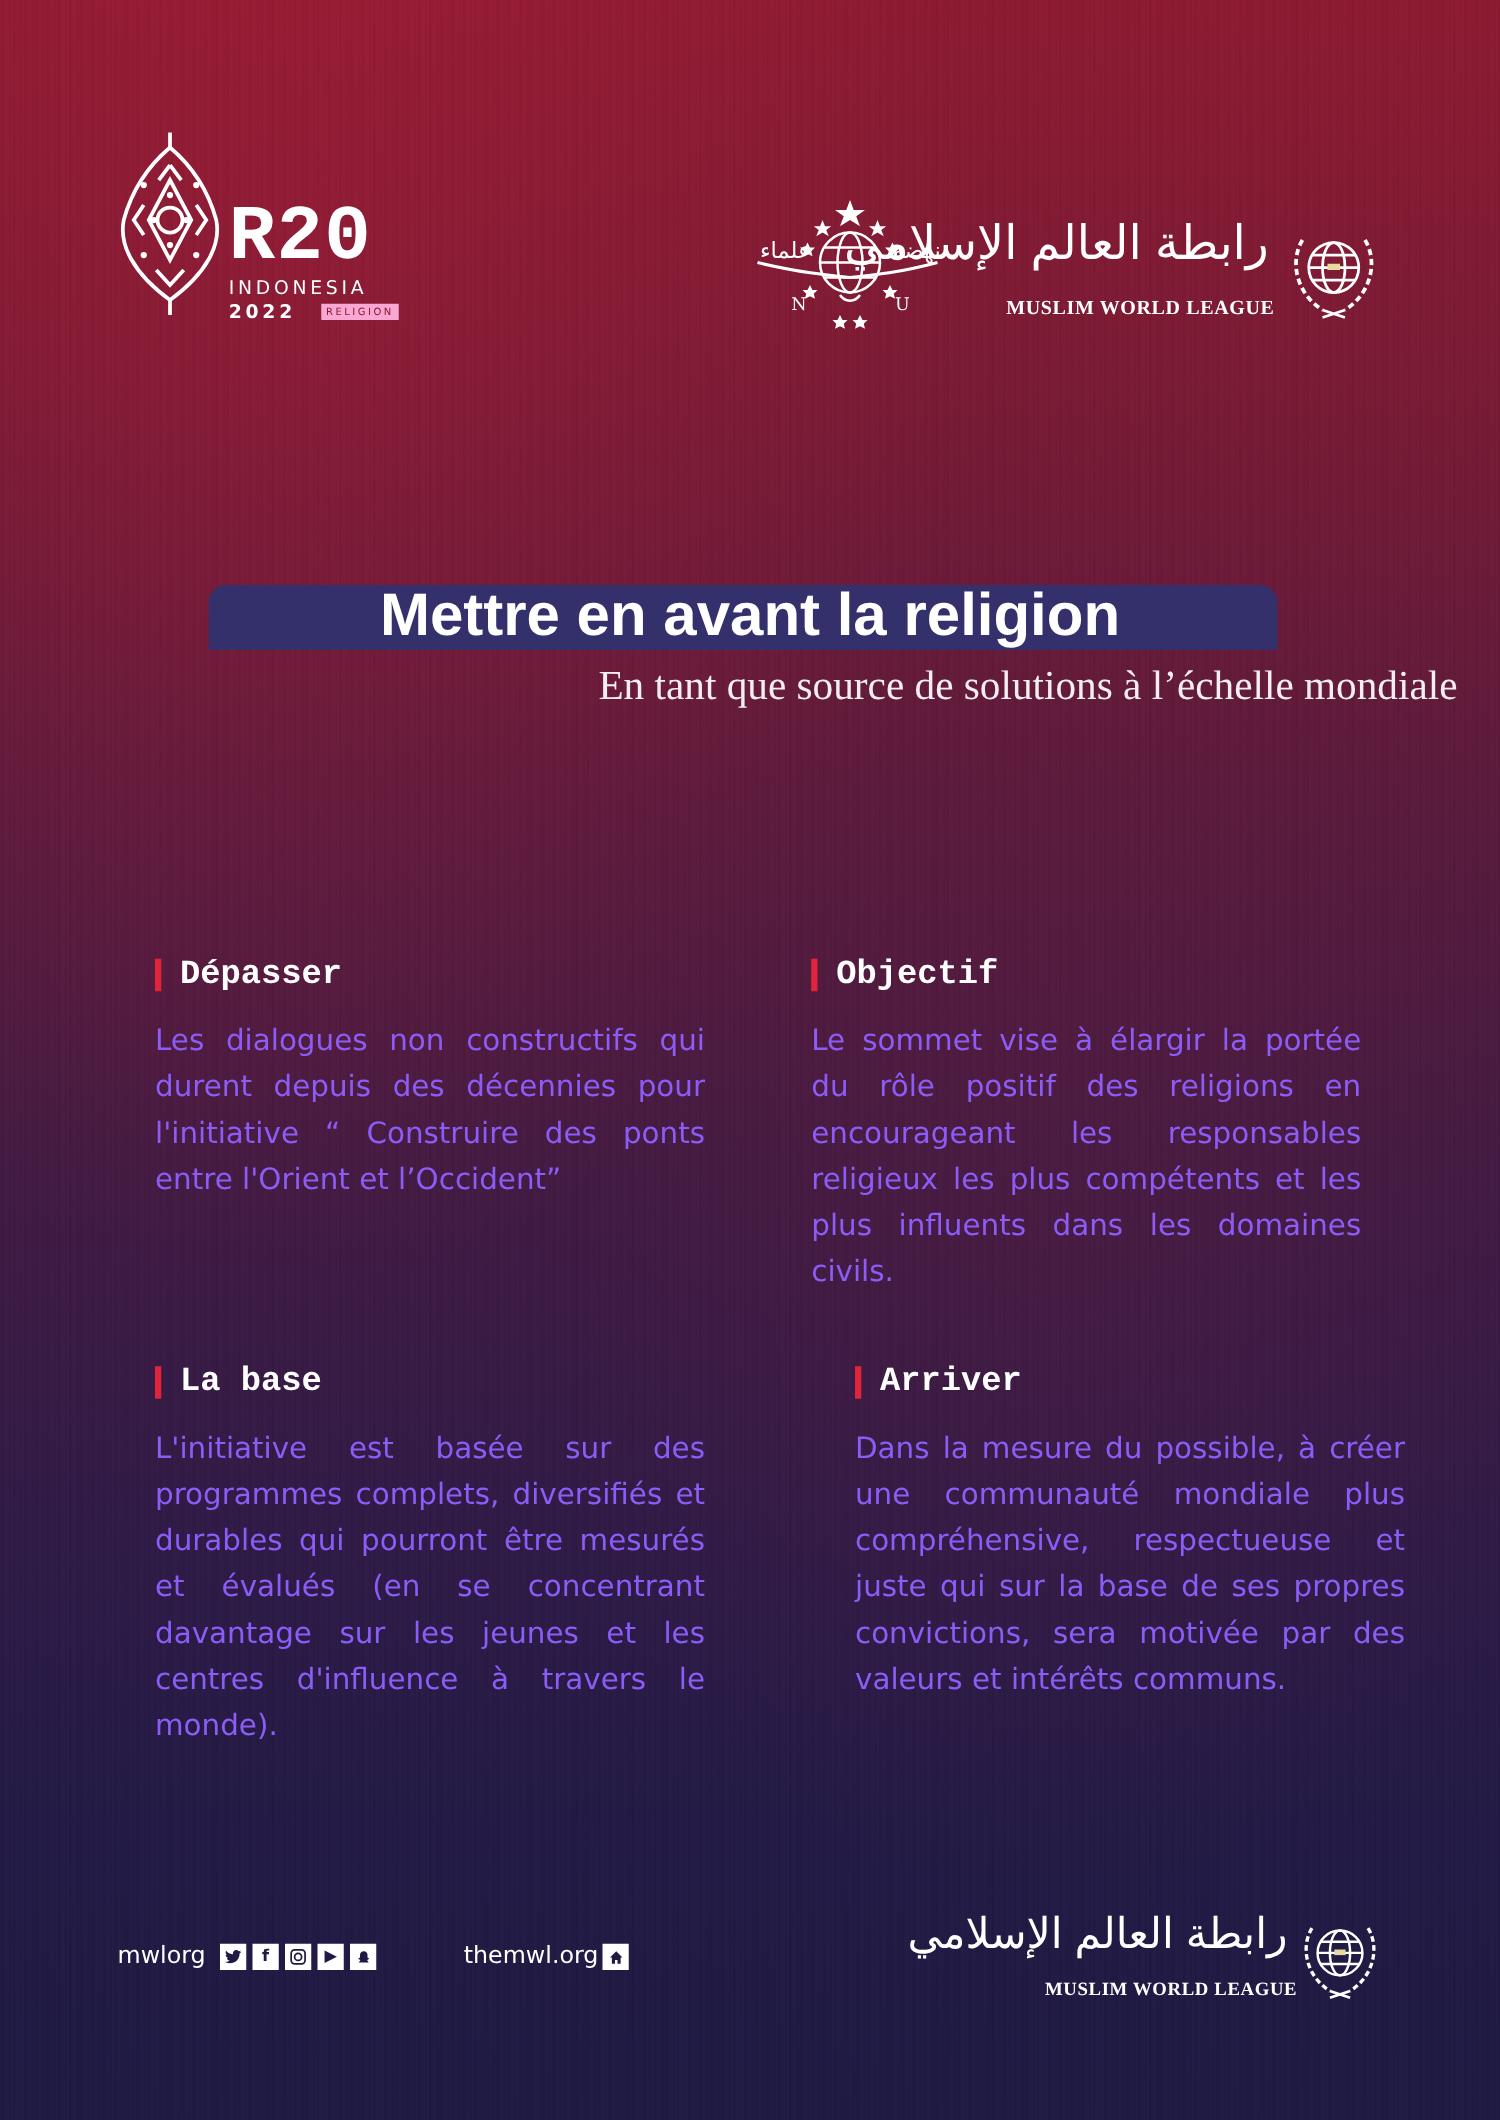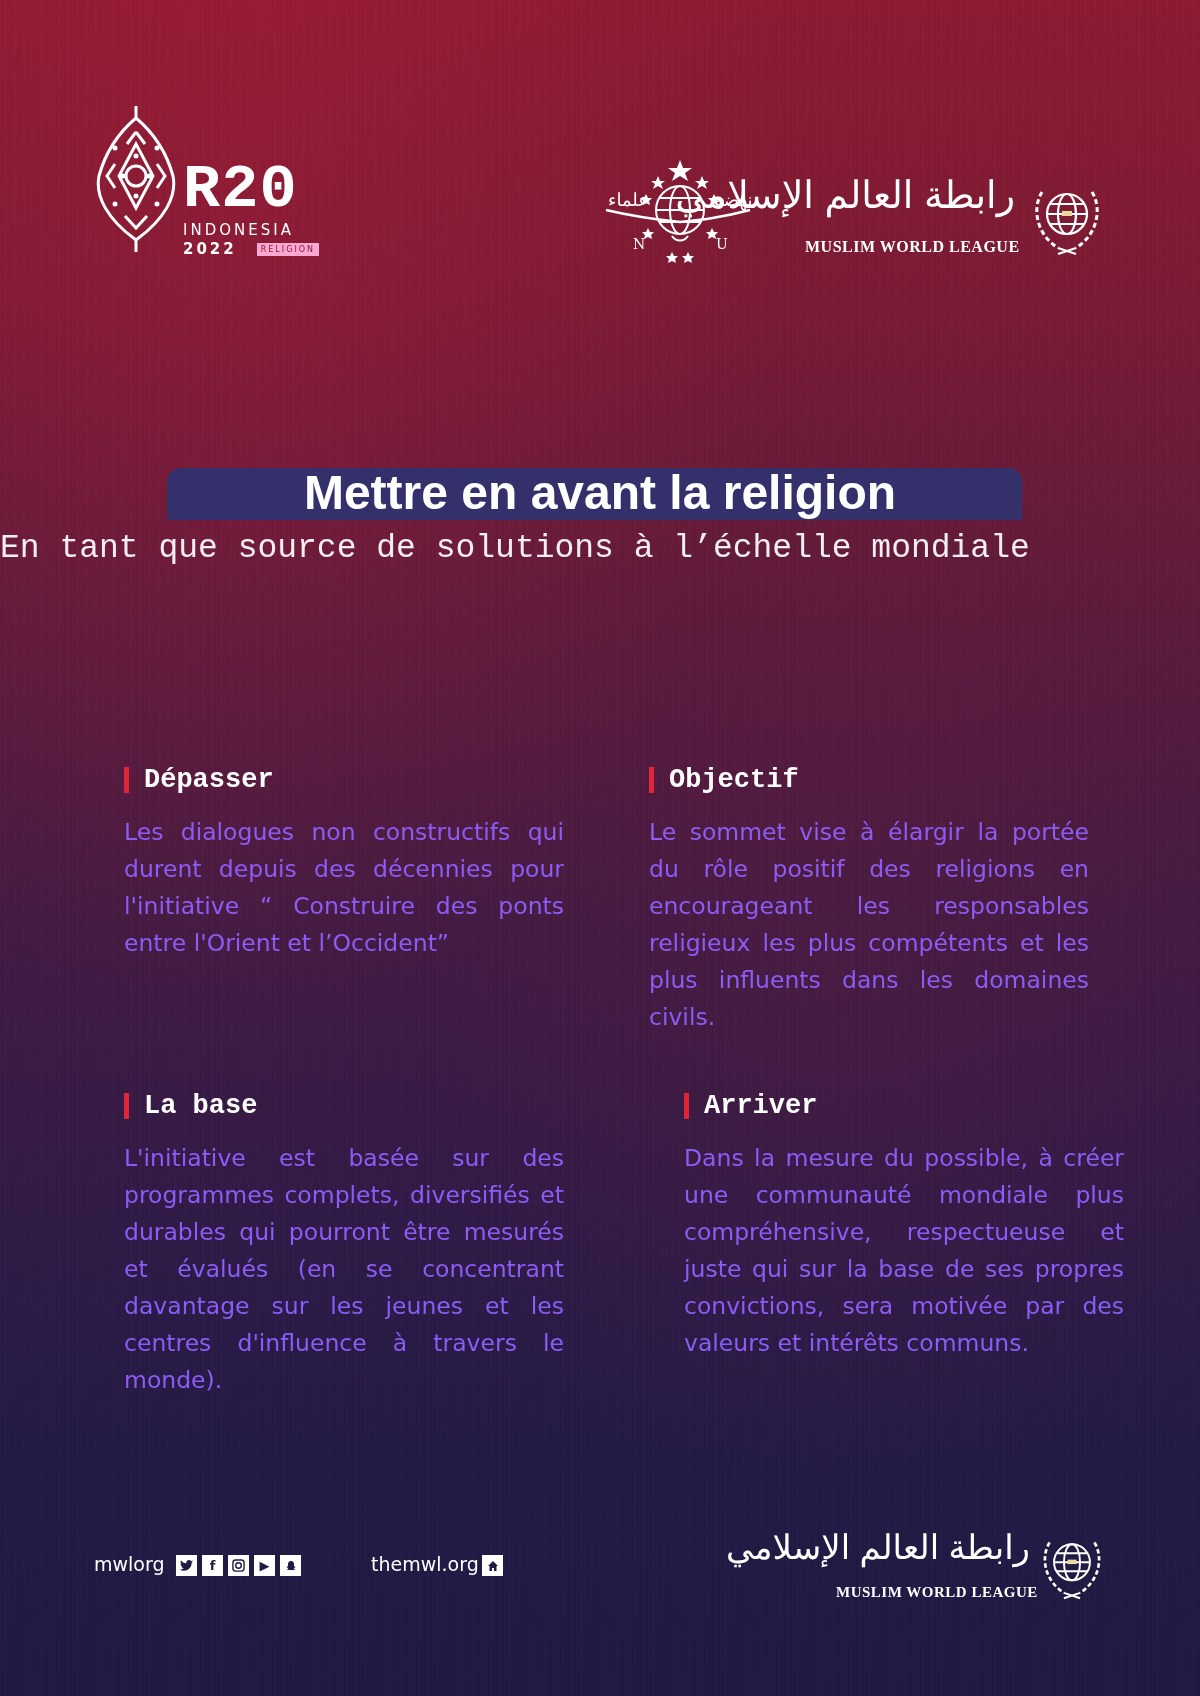--- a/index.html
+++ b/index.html
@@ -38,22 +38,22 @@
   
   .title-bar {
     left: 167px; top: 468px; width: 855px; height: 52px;
     background: #34306c; border-radius: 14px 14px 0 0;
   }
   .title-text {
     left: 0; width: 1200px; top: 464px; text-align: center;
     font-family: "Liberation Sans", sans-serif; font-weight: 700; font-size: 48px; line-height: 58px;
   }
   .subtitle {
-    left: 0; width: 1166px; top: 528px; text-align: left;
-    font-family: Liberation Mono, monospace; font-size: 33px; line-height: 42px; color: #f4eef2;
+    left: 0; width: 1166px; top: 528px; text-align: right;
+    font-family: Liberation Serif, serif; font-size: 33px; line-height: 42px; color: #f4eef2;
   }
 
   
   .section { width: 440px; }
   .section-head { display: flex; align-items: center; height: 40px; }
   .bar { width: 5px; height: 26px; background: #e0243a; margin-right: 15px; }
   .section-title { font-family: Liberation Mono, monospace; font-weight: 700; font-size: 27px; }
   .section-body {
     margin-top: 14px; font-family: "DejaVu Sans", sans-serif; font-size: 23.5px; line-height: 37px;
     text-align: justify; color: #8b5cf6;

